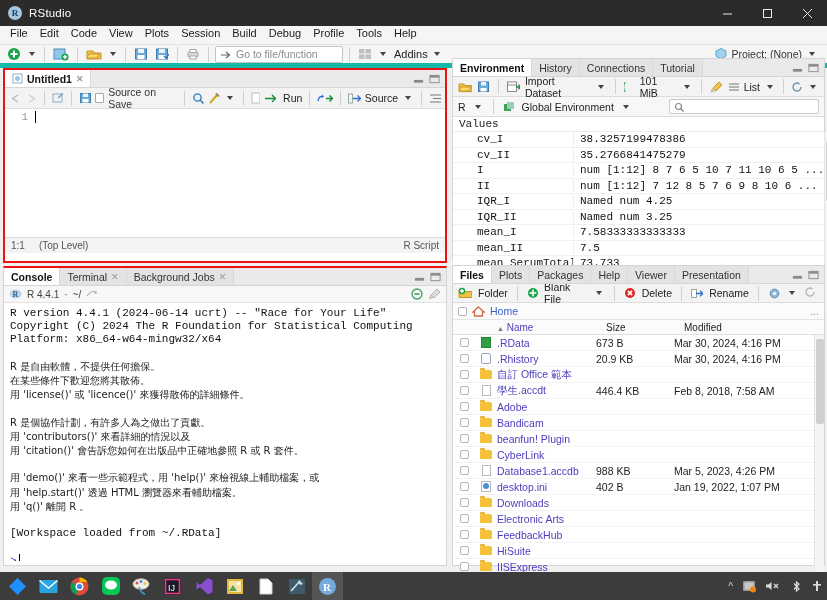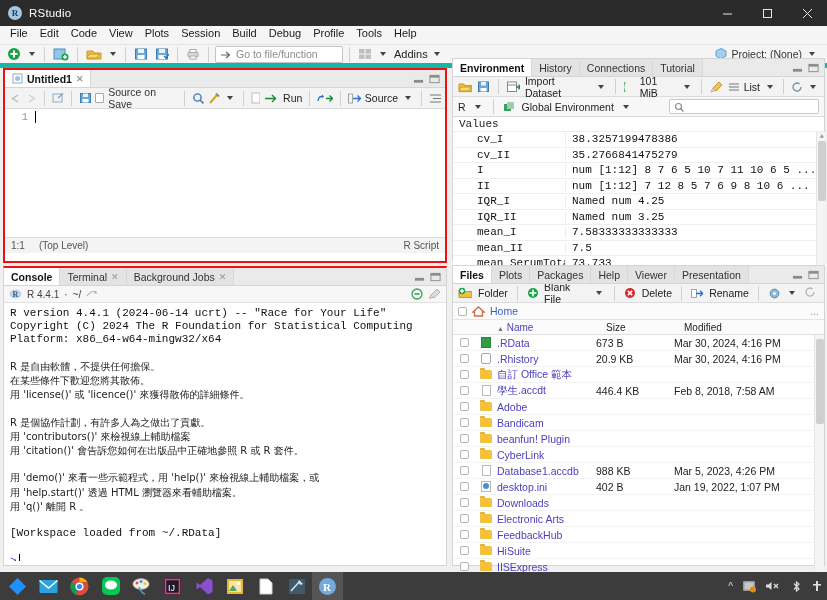--- a/index.html
+++ b/index.html
@@ -102,22 +102,22 @@
   .envtool2 { height: 20px; background: #f7f7f7; border-bottom: 1px solid #dcdcdc;
               display: flex; align-items: center; padding: 0 5px; gap: 6px;
               font-size: 10.5px; color: #222; }
   .envsearch { margin-left: auto; width: 150px; height: 15px; border: 1px solid #c9c9c9;
                background: #fff; border-radius: 2px; display: flex; align-items: center;
                padding: 0 4px; }
   .envlist { font-family: "Liberation Mono", monospace; font-size: 11px; background:#fff; }
   .envhdr { padding: 1px 6px; color: #222; border-bottom: 1px solid #ececec; }
   .envrow { display: flex; border-bottom: 1px solid #f0f0f0; height: 15.5px;
             align-items: center; }
-  .envrow .k { width: 112px; padding-left: 24px; color: #111; white-space: nowrap;
-               overflow: hidden; }
+  .envrow .k { width: 112px; padding-left: 16px; color: #111; white-space: nowrap;
+               overflow: hidden; margin-left: 8px; }
   .envrow .v { flex: 1; color: #111; border-left: 1px solid #ececec; padding-left: 6px;
                white-space: nowrap; overflow: hidden; }
   .envrow.ghost .k, .envrow.ghost .v { color: #b8b8b8; }
   .envhscroll { height: 11px; background: #f0f0f0; border-top: 1px solid #e2e2e2;
                 display:flex; align-items:center; justify-content: space-between;
                 padding: 0 2px; }
 
   
   .contool { height: 17px; background: #f7f7f7; border-bottom: 1px solid #e2e2e2;
              display: flex; align-items: center; padding: 0 5px; gap: 5px;
@@ -590,21 +590,21 @@
 
       <div class="conout"><span>R version 4.4.1 (2024-06-14 ucrt) -- "Race for Your Life"</span>
 <span>Copyright (C) 2024 The R Foundation for Statistical Computing</span>
 <span>Platform: x86_64-w64-mingw32/x64</span>
 <span></span>
 <span class="cn">R 是自由軟體，不提供任何擔保。</span>
 <span class="cn">在某些條件下歡迎您將其散佈。</span>
 <span class="cn">用 'license()' 或 'licence()' 來獲得散佈的詳細條件。</span>
 <span></span>
 <span class="cn">R 是個協作計劃，有許多人為之做出了貢獻。</span>
-<span class="cn">用 'contributors()' 來檢視線上輔助檔案</span>
+<span class="cn">用 'contributors()' 來看詳細的情況以及</span>
 <span class="cn">用 'citation()' 會告訴您如何在出版品中正確地參照 R 或 R 套件。</span>
 <span></span>
 <span class="cn">用 'demo()' 來看一些示範程式，用 'help()' 來檢視線上輔助檔案，或</span>
 <span class="cn">用 'help.start()' 透過 HTML 瀏覽器來看輔助檔案。</span>
 <span class="cn">用 'q()' 離開 R 。</span>
 <span></span>
 <span>[Workspace loaded from ~/.RData]</span>
 <span></span>
 <span class="prompt">&gt;</span><span class="caret-bar"></span></div>
     </div>

